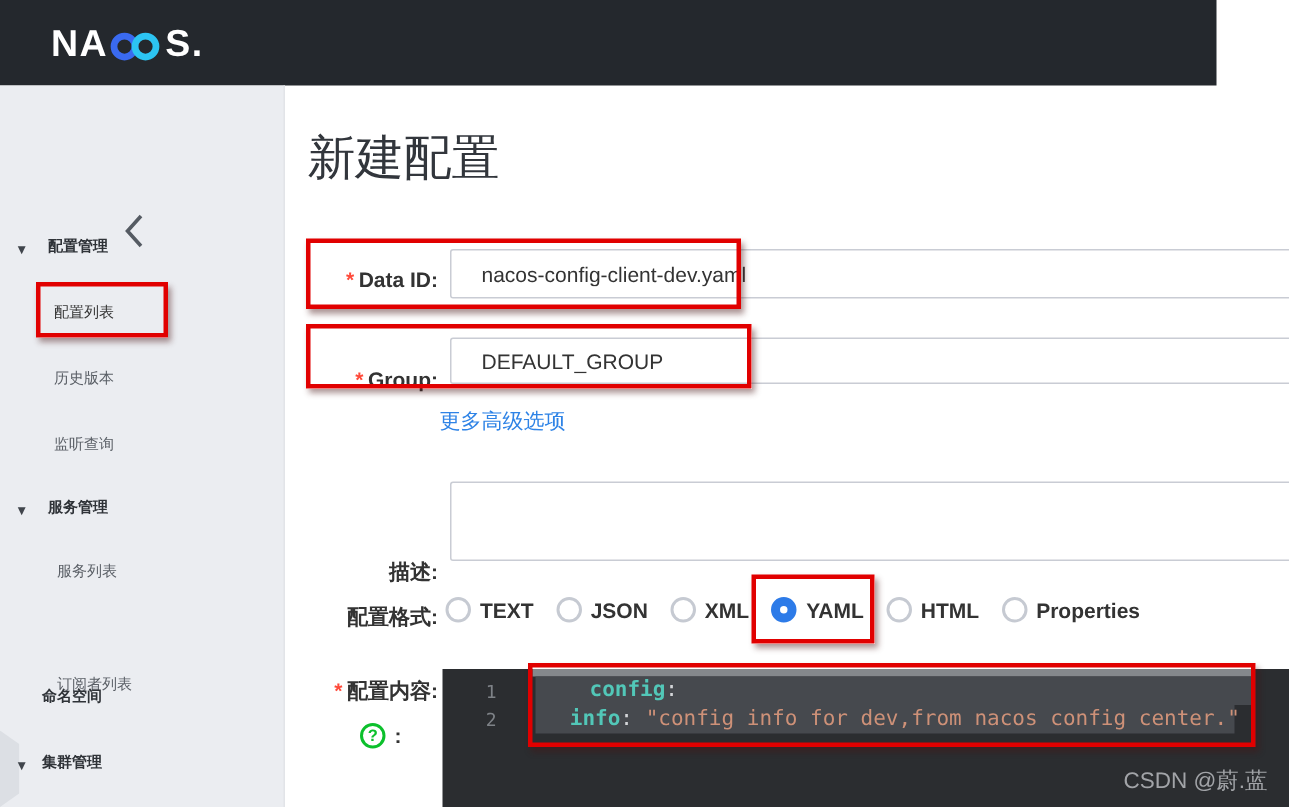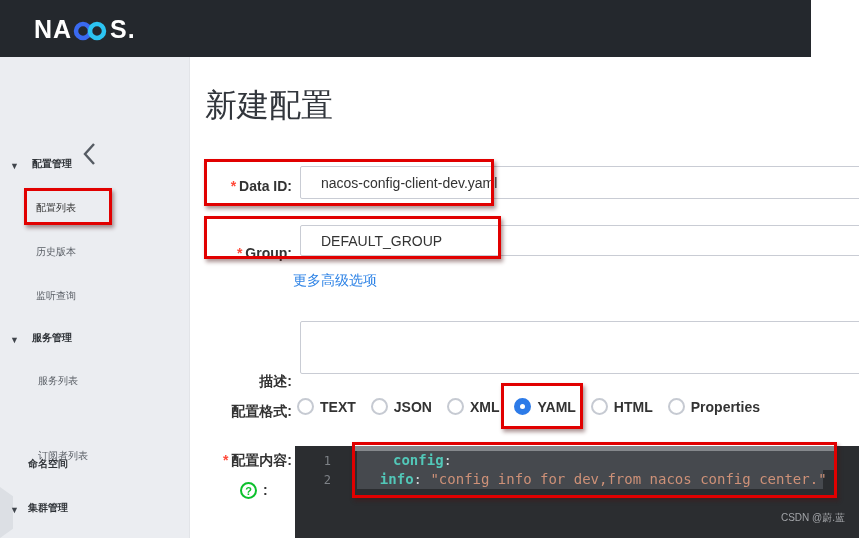--- a/index.html
+++ b/index.html
@@ -66,21 +66,21 @@
   .sel-strip { position:absolute; left:60px; top:0; width:480px; height:5px; background:#85888c; }
   .sel-line1 { position:absolute; left:62px; top:5px; width:478px; height:19px; background:#46494e; }
   .sel-line2 { position:absolute; left:62px; top:24px; width:466px; height:19px; background:#46494e; }
   .gutter-num { position:absolute; left:18px; width:18px; text-align:right;
     font-family:"DejaVu Sans Mono","Liberation Mono",monospace; font-size:12px; color:#7e8287; }
   .code-line { position:absolute; left:68px; white-space:pre;
     font-family:"DejaVu Sans Mono","Liberation Mono",monospace; font-size:14px; color:#d4d6d9; }
   .code-key { color:#52c7b8; font-weight:bold; }
   .code-punct { color:#d4d6d9; }
   .code-str { color:#ce9178; }
-  .watermark { position:absolute; right:14px; top:511px; font-size:10px; color:#a2a4a8; z-index:40; }
+  .watermark { position:absolute; right:14px; top:511px; font-size:15px; color:#a2a4a8; z-index:40; }
 </style>
 </head>
 <body>
 
 <div class="header">
   <div class="logo">
     <span>NA</span>
     <svg width="36" height="22" viewBox="0 0 36 22">
       <circle cx="10" cy="11" r="7" fill="none" stroke="#3a6af0" stroke-width="4.5"></circle>
       <circle cx="24" cy="11" r="7" fill="none" stroke="#2cc4f2" stroke-width="4.5"></circle>

